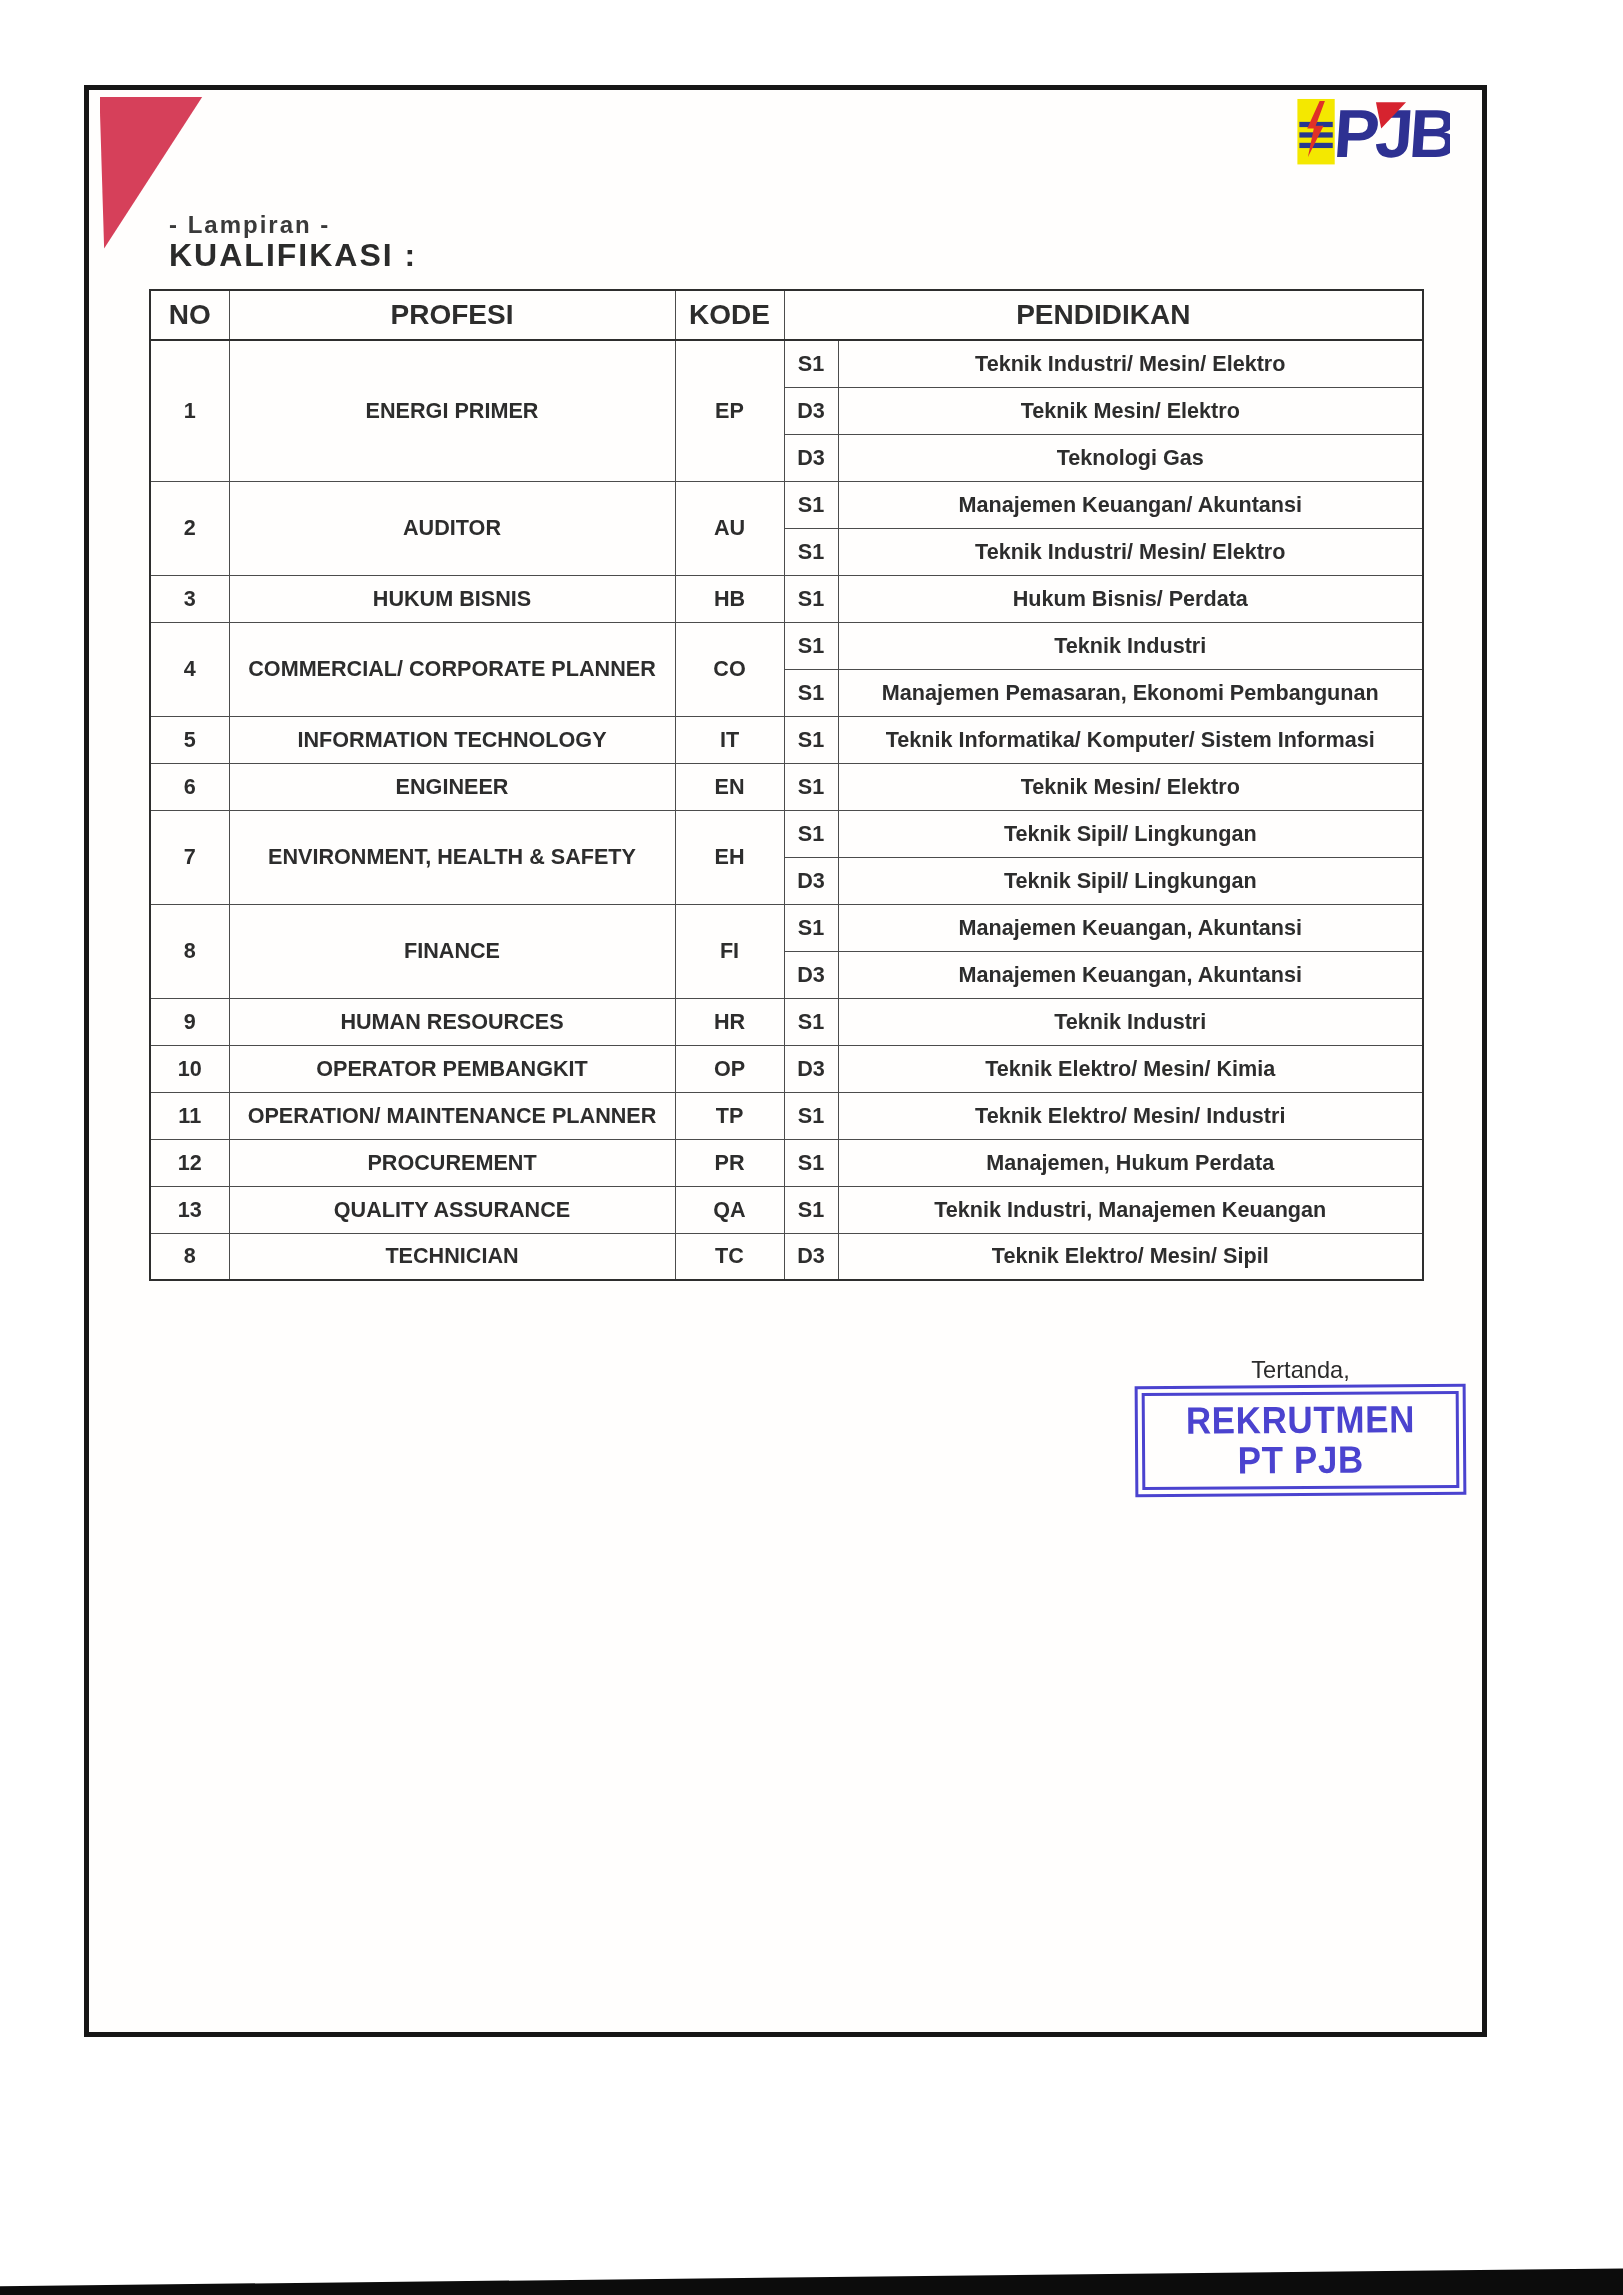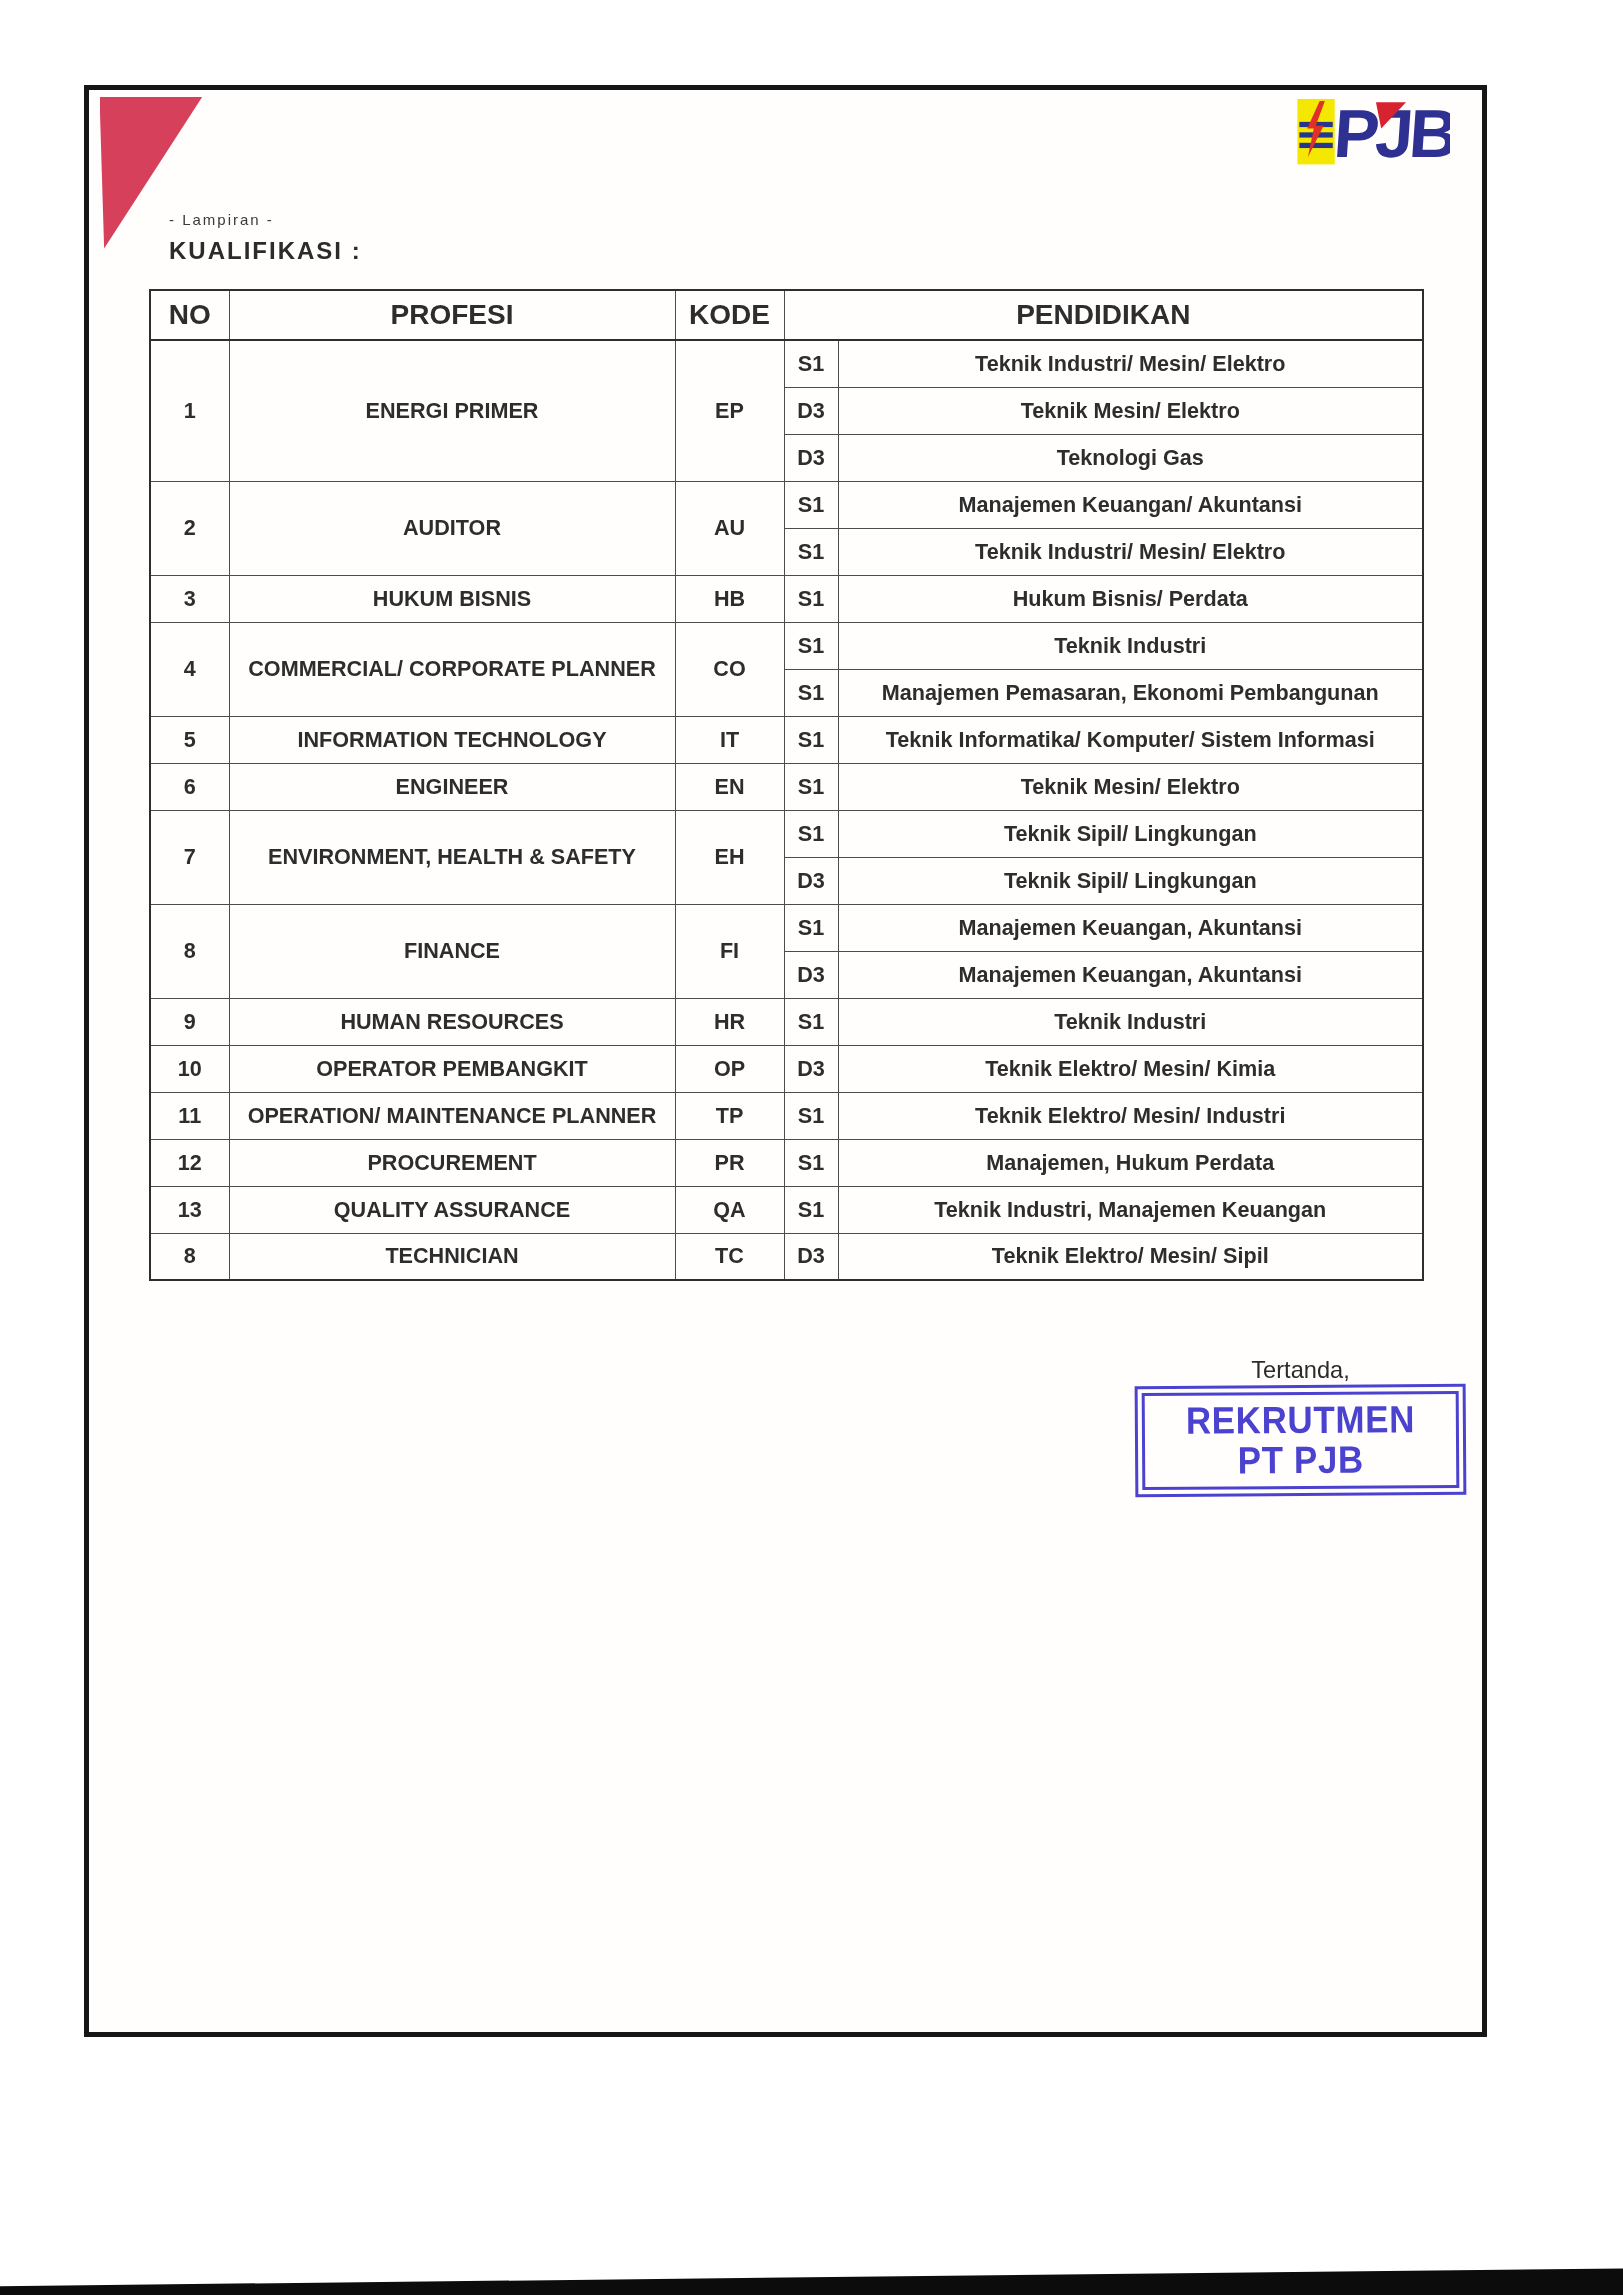--- a/index.html
+++ b/index.html
@@ -12,25 +12,25 @@
     position:absolute;left:84px;top:85px;width:1403px;height:1952px;
     border:5.2px solid #161616;background:#fffefd;box-sizing:border-box;
   }
   .red-triangle{
     position:absolute;left:10.5px;top:6.5px;width:103px;height:152px;
     background:#d6405a;
     clip-path:polygon(0 0,100% 0,4.5% 100%);
   }
   .logo{position:absolute;left:1207px;top:6.5px;width:154px;height:72px;}
   .lampiran{
-    position:absolute;left:80px;top:121px;font-size:15px;color:#3a3a3a;
-    letter-spacing:2px;font-weight:400;
+    position:absolute;left:80px;top:121px;font-size:24px;color:#3a3a3a;
+    letter-spacing:2px;font-weight:700;
   }
   .kualifikasi{
-    position:absolute;left:80px;top:147px;font-size:24px;color:#2b2b2b;
+    position:absolute;left:80px;top:147px;font-size:32px;color:#2b2b2b;
     font-weight:bold;letter-spacing:2px;
   }
   table.qual{
     position:absolute;left:60px;top:199px;width:1273px;
     border-collapse:collapse;table-layout:fixed;
     border:2.6px solid #2e2e2e;
   }
   table.qual th,table.qual td{
     border:1.3px solid #4c4c4c;color:#2d2d2d;font-weight:bold;
     font-size:21.6px;padding:0;vertical-align:middle;text-align:center;

